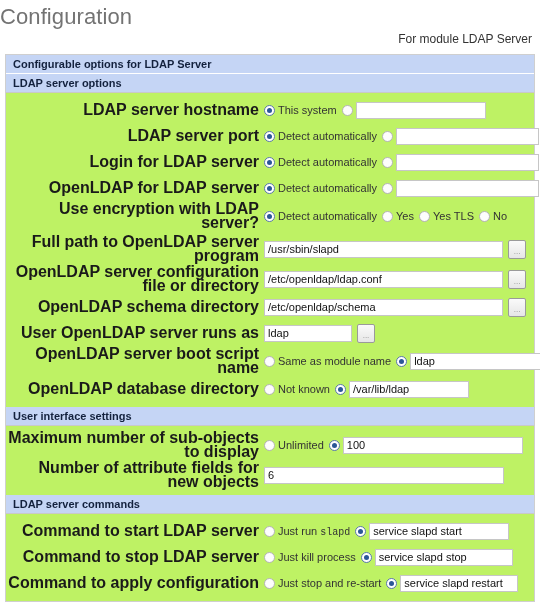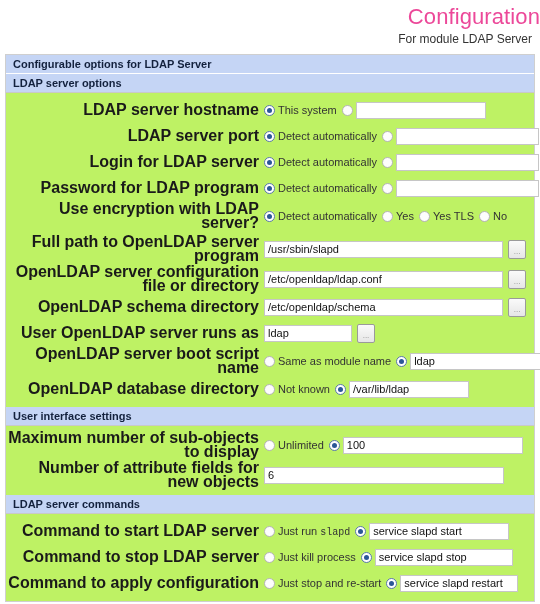--- a/index.html
+++ b/index.html
@@ -9,24 +9,24 @@
   }
   body {
     width: 540px;
     height: 604px;
     font-family: "Liberation Sans", sans-serif;
     font-size: 11px;
     color: #1a1a1a;
     overflow: hidden;
   }
   .page-title {
-    text-align: right;
+    text-align: left;
     font-size: 22px;
     font-weight: normal;
-    color: #ec4899;
+    color: #737373;
     margin: 4px 0 2px 0;
     letter-spacing: 0.1px;
   }
   .page-subtitle {
     text-align: right;
     font-size: 12px;
     color: #333;
     margin: 0 8px 8px 0;
   }
 
@@ -205,21 +205,21 @@
       <div class="lbl">Login for LDAP server</div>
       <div class="val">
         <span class="radio on"></span>
         <span class="rlabel">Detect automatically</span>
         <span class="radio"></span>
         <input class="inp w-std" type="text" value="" style="">
       </div>
     </div>
 
     <div class="row">
-      <div class="lbl">Password for LDAP program</div>
+      <div class="lbl">OpenLDAP for LDAP server</div>
       <div class="val">
         <span class="radio on"></span>
         <span class="rlabel">Detect automatically</span>
         <span class="radio"></span>
         <input class="inp w-std" type="password" value="" style="">
       </div>
     </div>
 
     <div class="row">
       <div class="lbl">Use encryption with LDAP server?</div>

